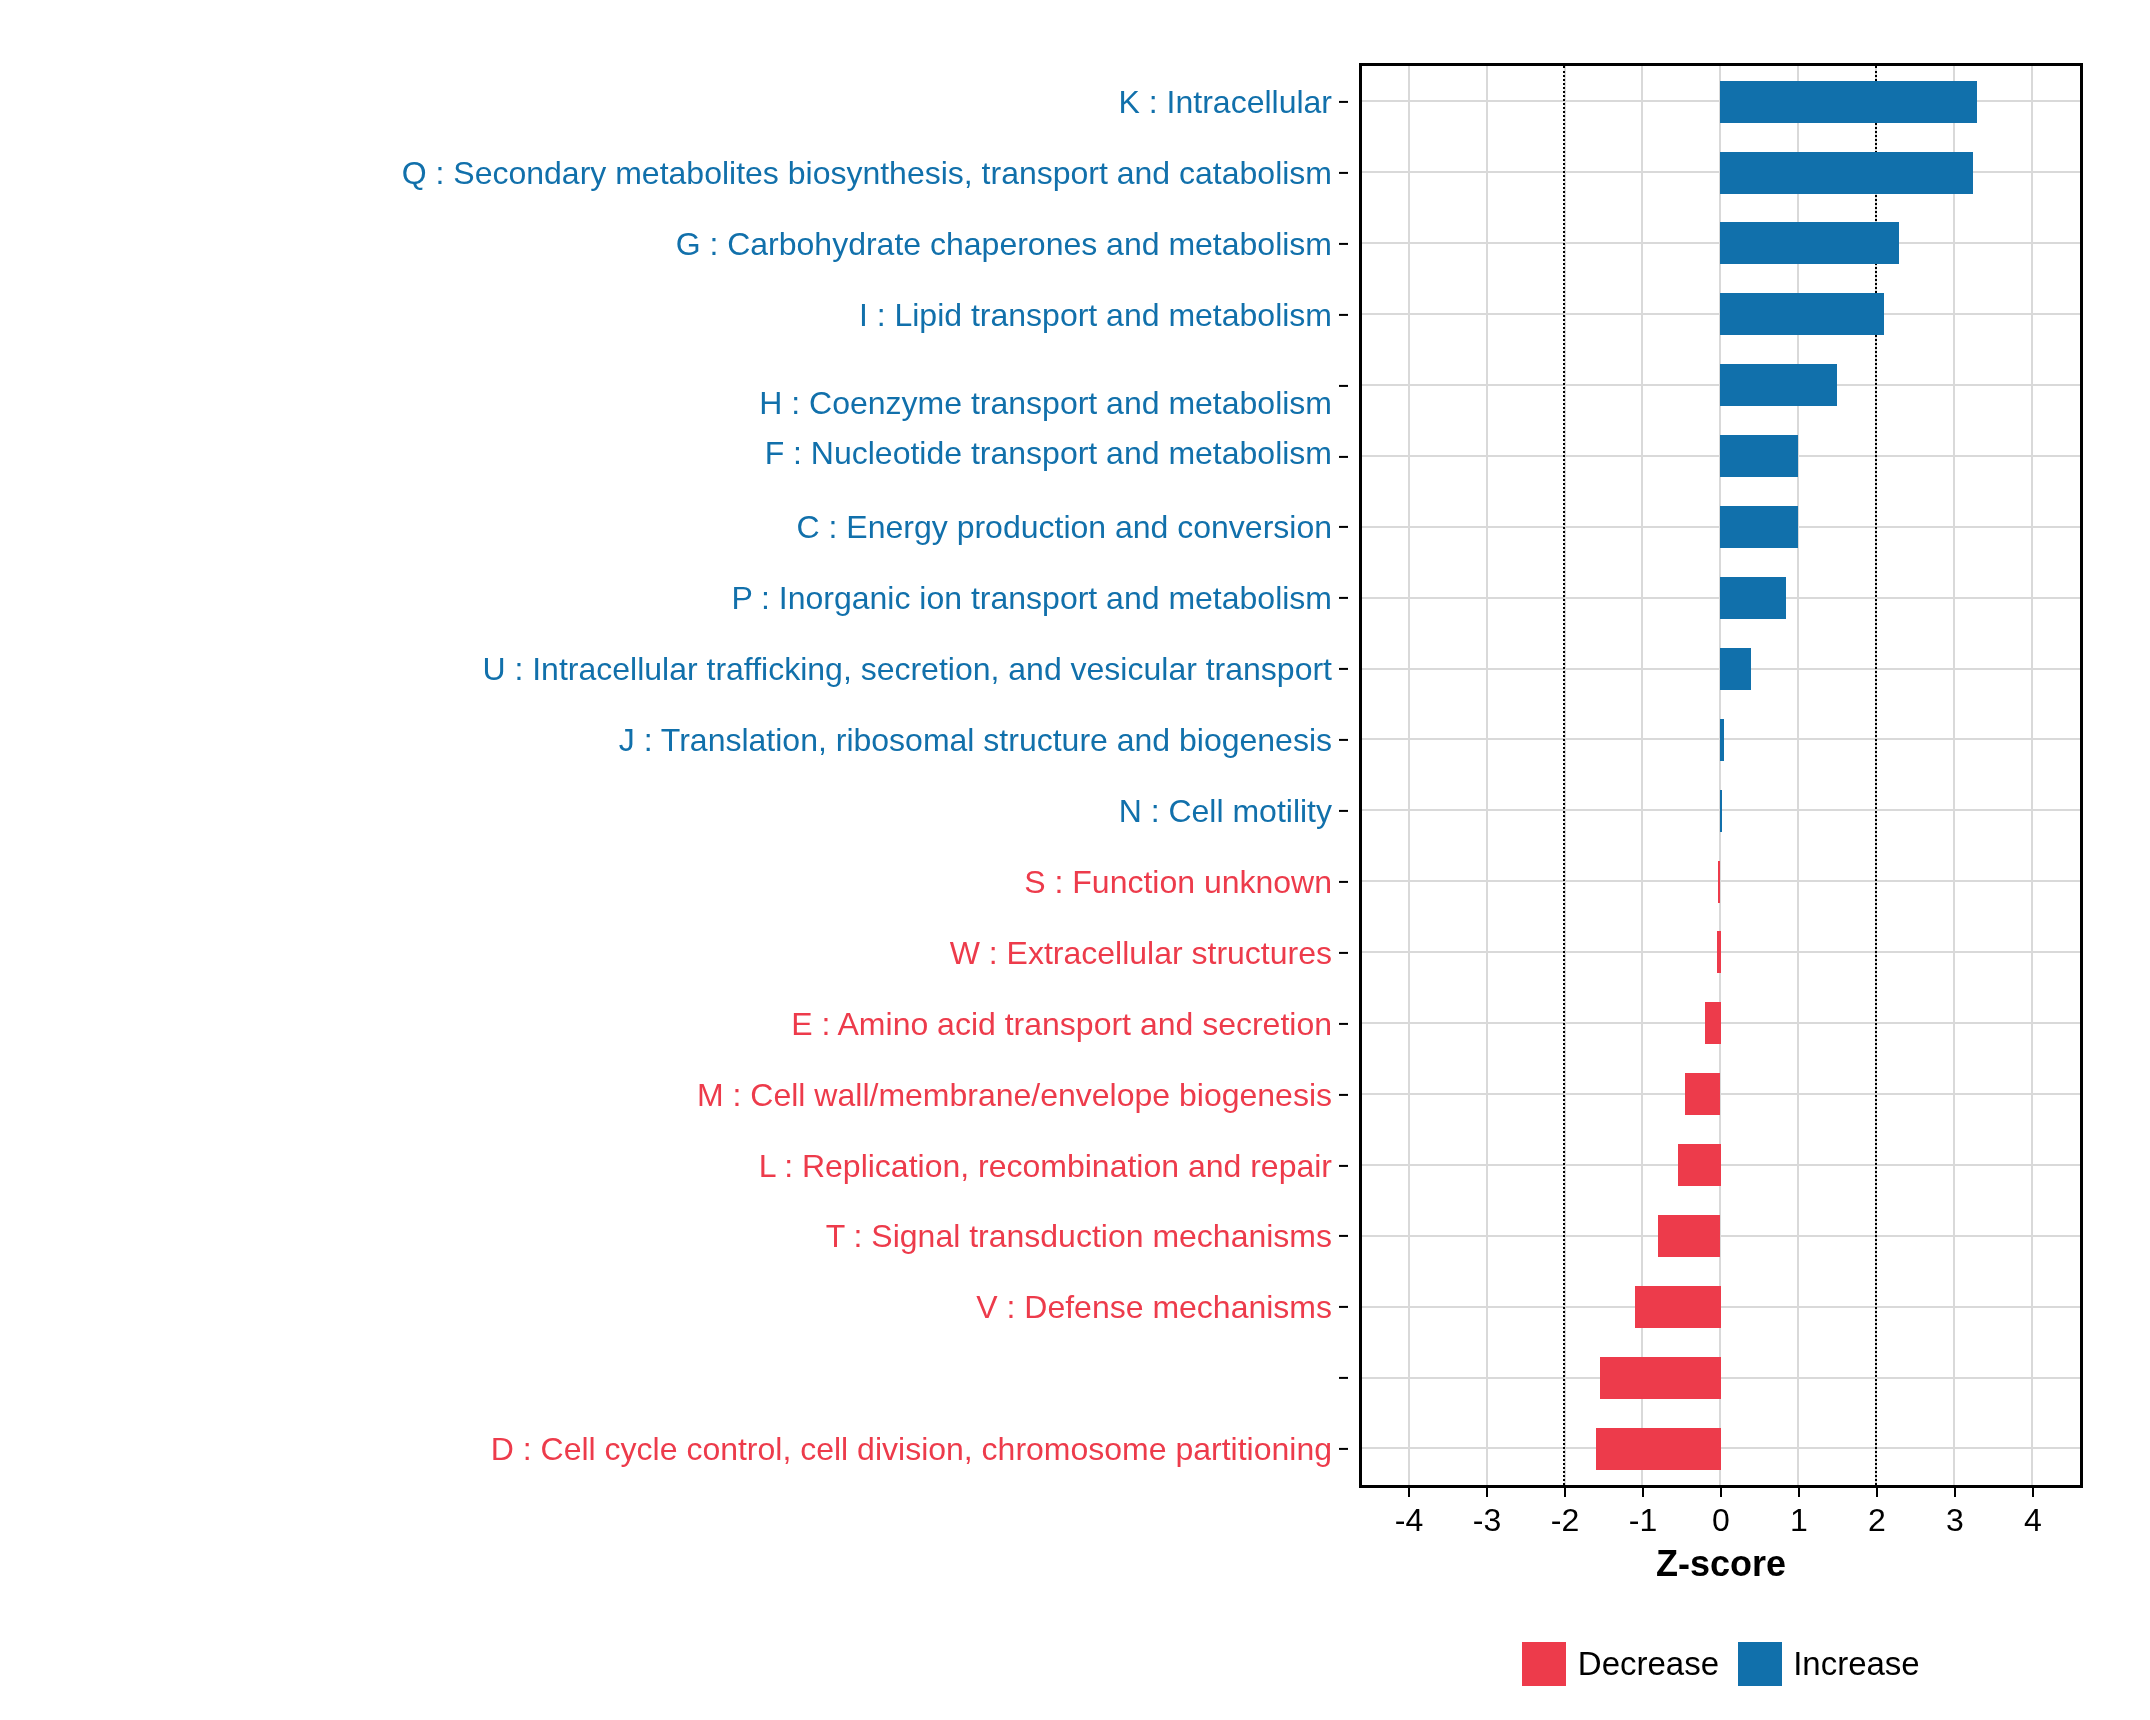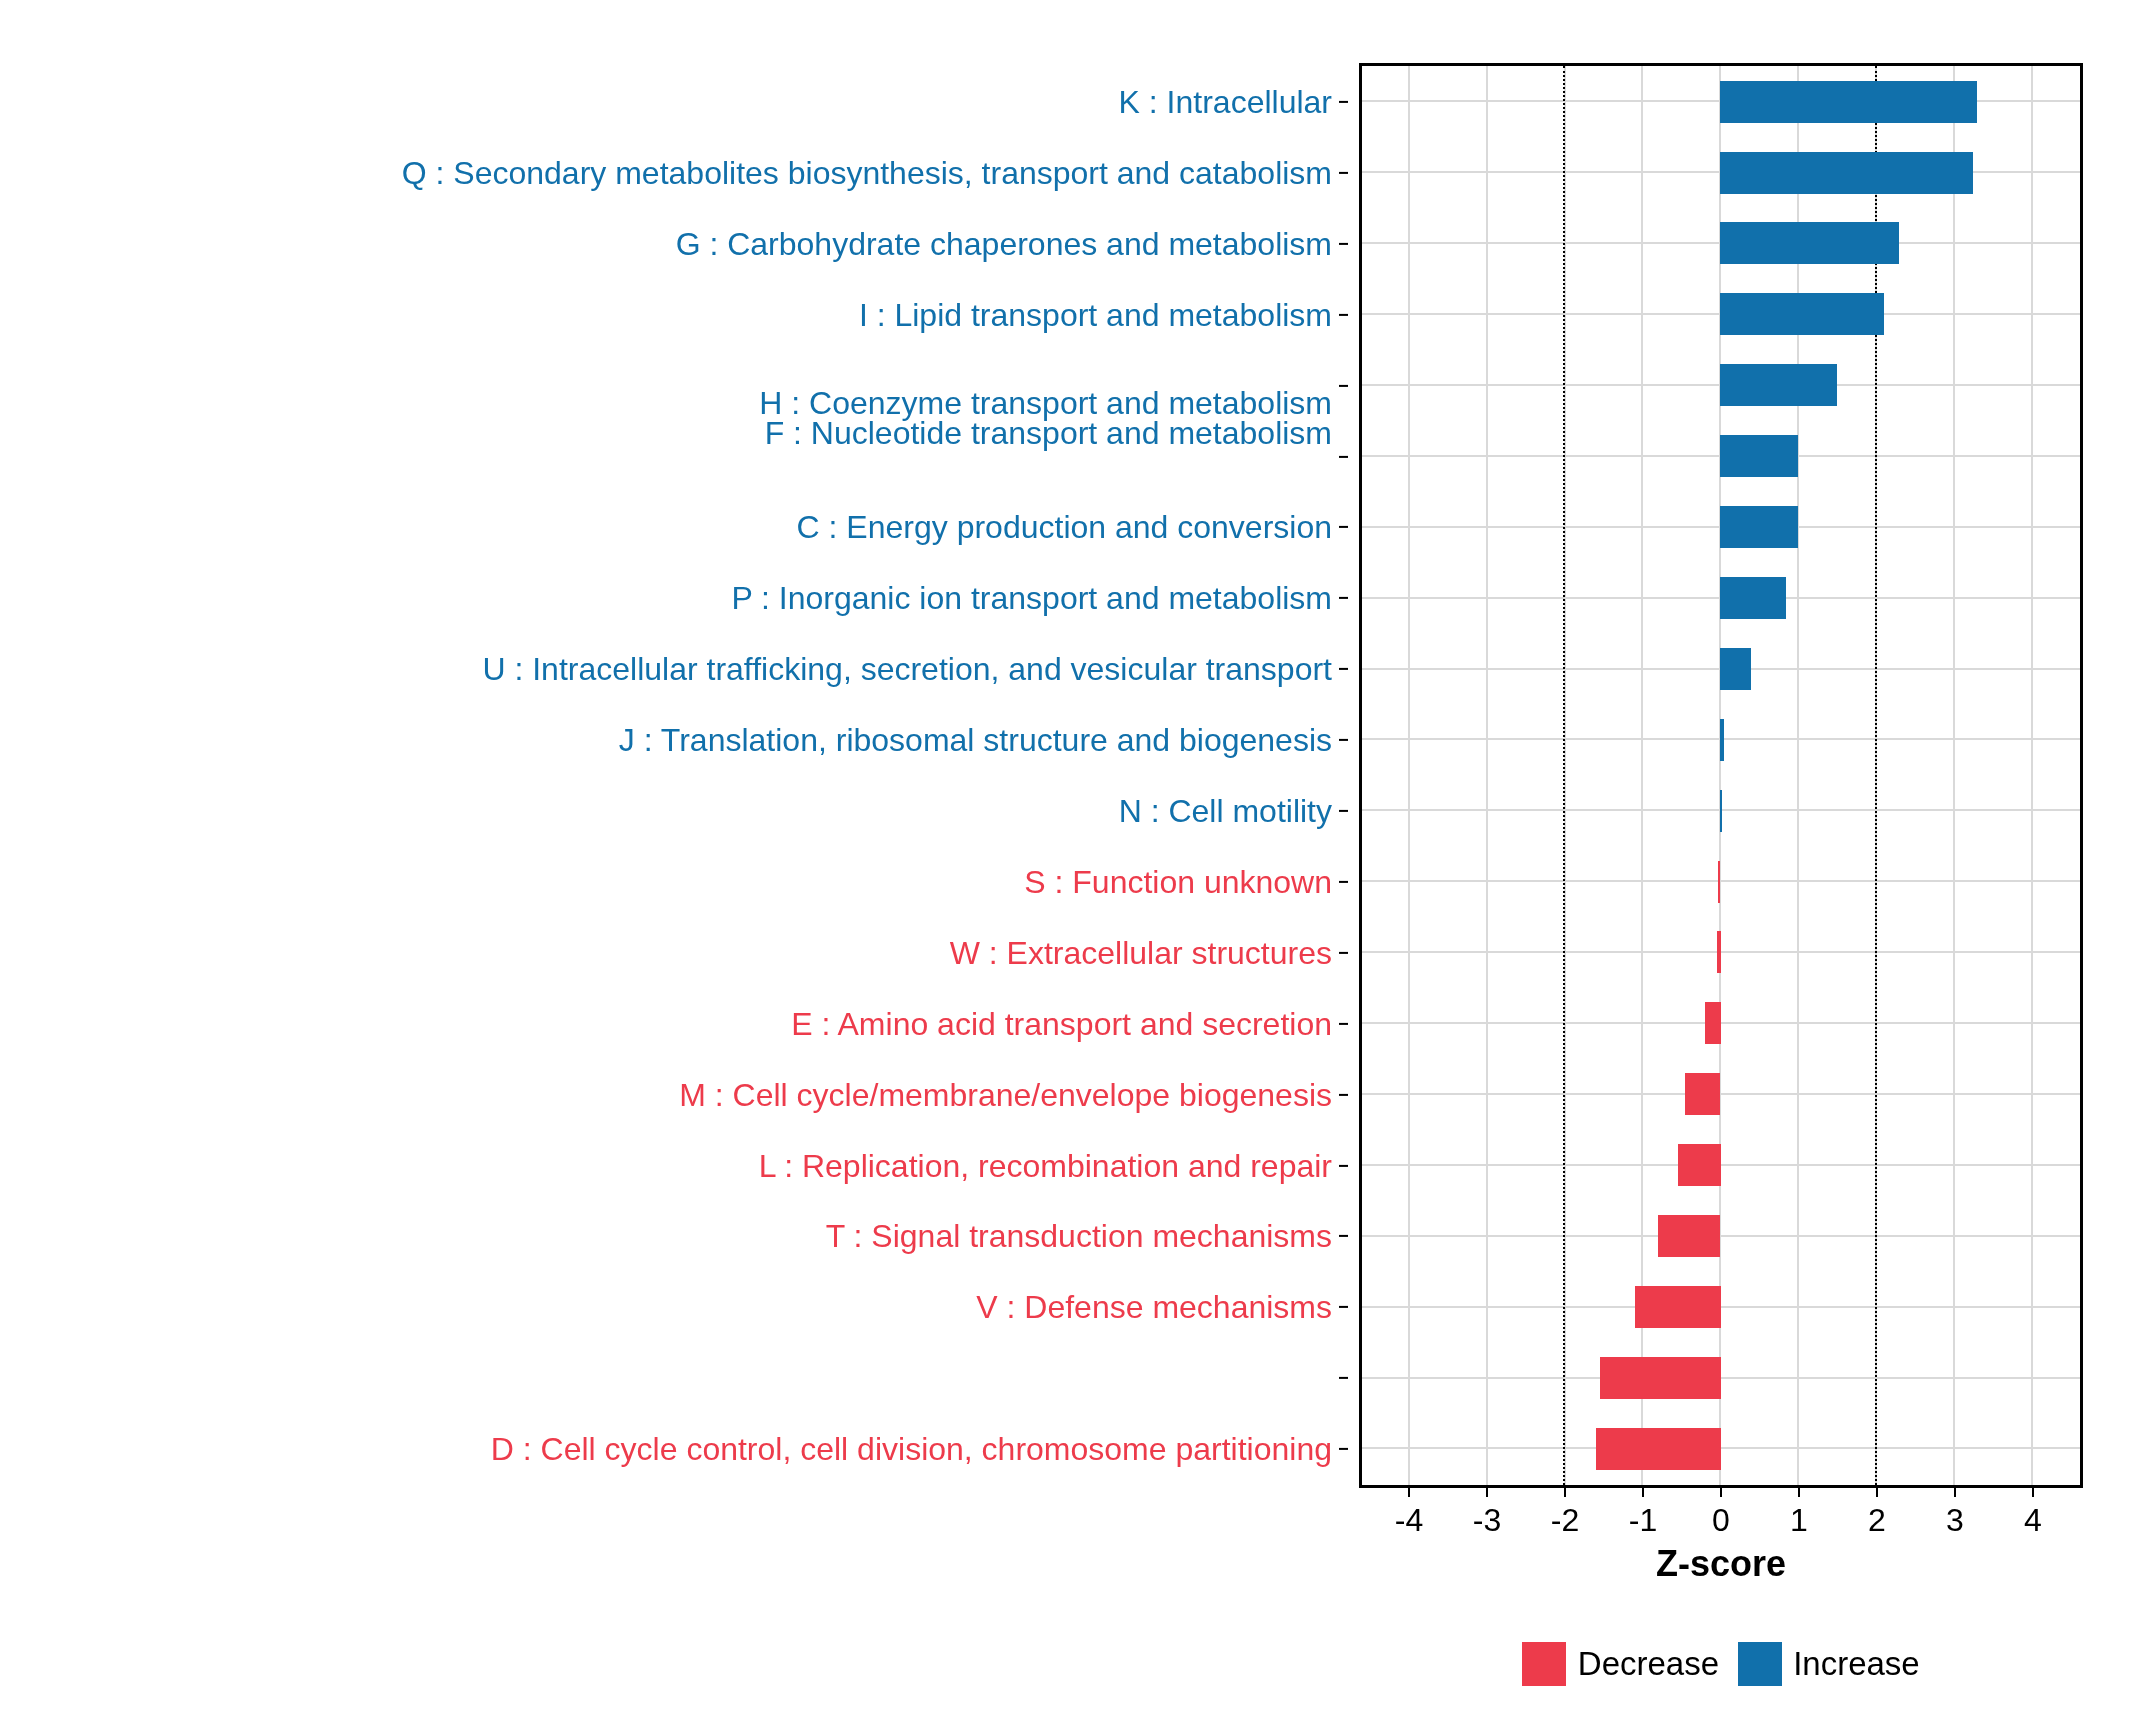--- a/index.html
+++ b/index.html
@@ -159,39 +159,39 @@
       <div class="lbl" style="top: 39px;">K : Intracellular</div>
       <div class="tick-mark" style="top: 39px;"></div>
       <div class="lbl" style="top: 110px;">Q : Secondary metabolites biosynthesis, transport and catabolism</div>
       <div class="tick-mark" style="top: 110px;"></div>
       <div class="lbl" style="top: 181px;">G : Carbohydrate chaperones and metabolism</div>
       <div class="tick-mark" style="top: 181px;"></div>
       <div class="lbl" style="top: 252px;">I : Lipid transport and metabolism</div>
       <div class="tick-mark" style="top: 252px;"></div>
       <div class="lbl" style="top: 340px;">H : Coenzyme transport and metabolism</div>
       <div class="tick-mark" style="top: 323px;"></div>
-      <div class="lbl" style="top: 370px;">F : Nucleotide transport and metabolism</div>
+      <div class="lbl" style="top: 390px;">F : Nucleotide transport and metabolism</div>
       <div class="tick-mark" style="top: 394px;"></div>
       <div class="lbl" style="top: 464px;">C : Energy production and conversion</div>
       <div class="tick-mark" style="top: 464px;"></div>
       <div class="lbl" style="top: 535px;">P : Inorganic ion transport and metabolism</div>
       <div class="tick-mark" style="top: 535px;"></div>
       <div class="lbl" style="top: 606px;">U : Intracellular trafficking, secretion, and vesicular transport</div>
       <div class="tick-mark" style="top: 606px;"></div>
       <div class="lbl" style="top: 677px;">J : Translation, ribosomal structure and biogenesis</div>
       <div class="tick-mark" style="top: 677px;"></div>
       <div class="lbl" style="top: 748px;">N : Cell motility</div>
       <div class="tick-mark" style="top: 748px;"></div>
       <div class="lbl dec" style="top: 819px;">S : Function unknown</div>
       <div class="tick-mark" style="top: 819px;"></div>
       <div class="lbl dec" style="top: 890px;">W : Extracellular structures</div>
       <div class="tick-mark" style="top: 890px;"></div>
       <div class="lbl dec" style="top: 961px;">E : Amino acid transport and secretion</div>
       <div class="tick-mark" style="top: 961px;"></div>
-      <div class="lbl dec" style="top: 1032px;">M : Cell cycle/membrane/envelope biogenesis</div>
+      <div class="lbl dec" style="top: 1032px;">M : Cell wall/membrane/envelope biogenesis</div>
       <div class="tick-mark" style="top: 1032px;"></div>
       <div class="lbl dec" style="top: 1103px;">L : Replication, recombination and repair</div>
       <div class="tick-mark" style="top: 1103px;"></div>
       <div class="lbl dec" style="top: 1173px;">T : Signal transduction mechanisms</div>
       <div class="tick-mark" style="top: 1173px;"></div>
       <div class="lbl dec" style="top: 1244px; margin-left: 44px;">V : Defense mechanisms</div>
       <div class="tick-mark" style="top: 1244px;"></div>
       <div class="tick-mark" style="top: 1315px;"></div>
       <div class="lbl dec" style="top: 1386px;">D : Cell cycle control, cell division, chromosome partitioning</div>
       <div class="tick-mark" style="top: 1386px;"></div>

